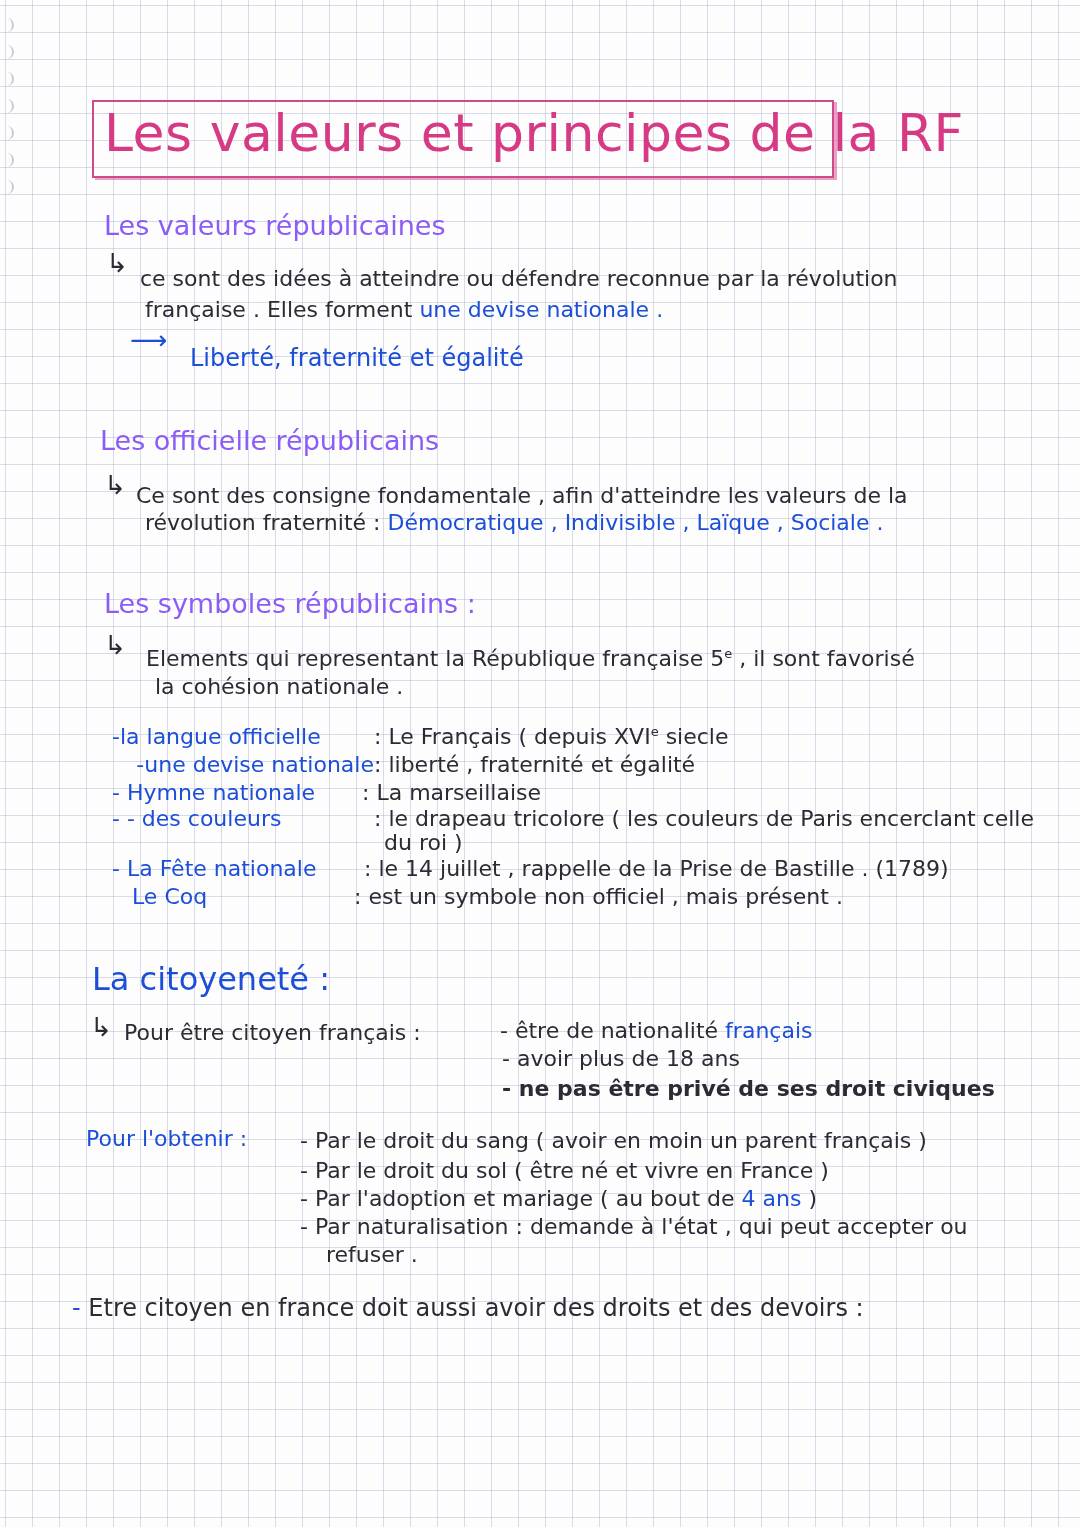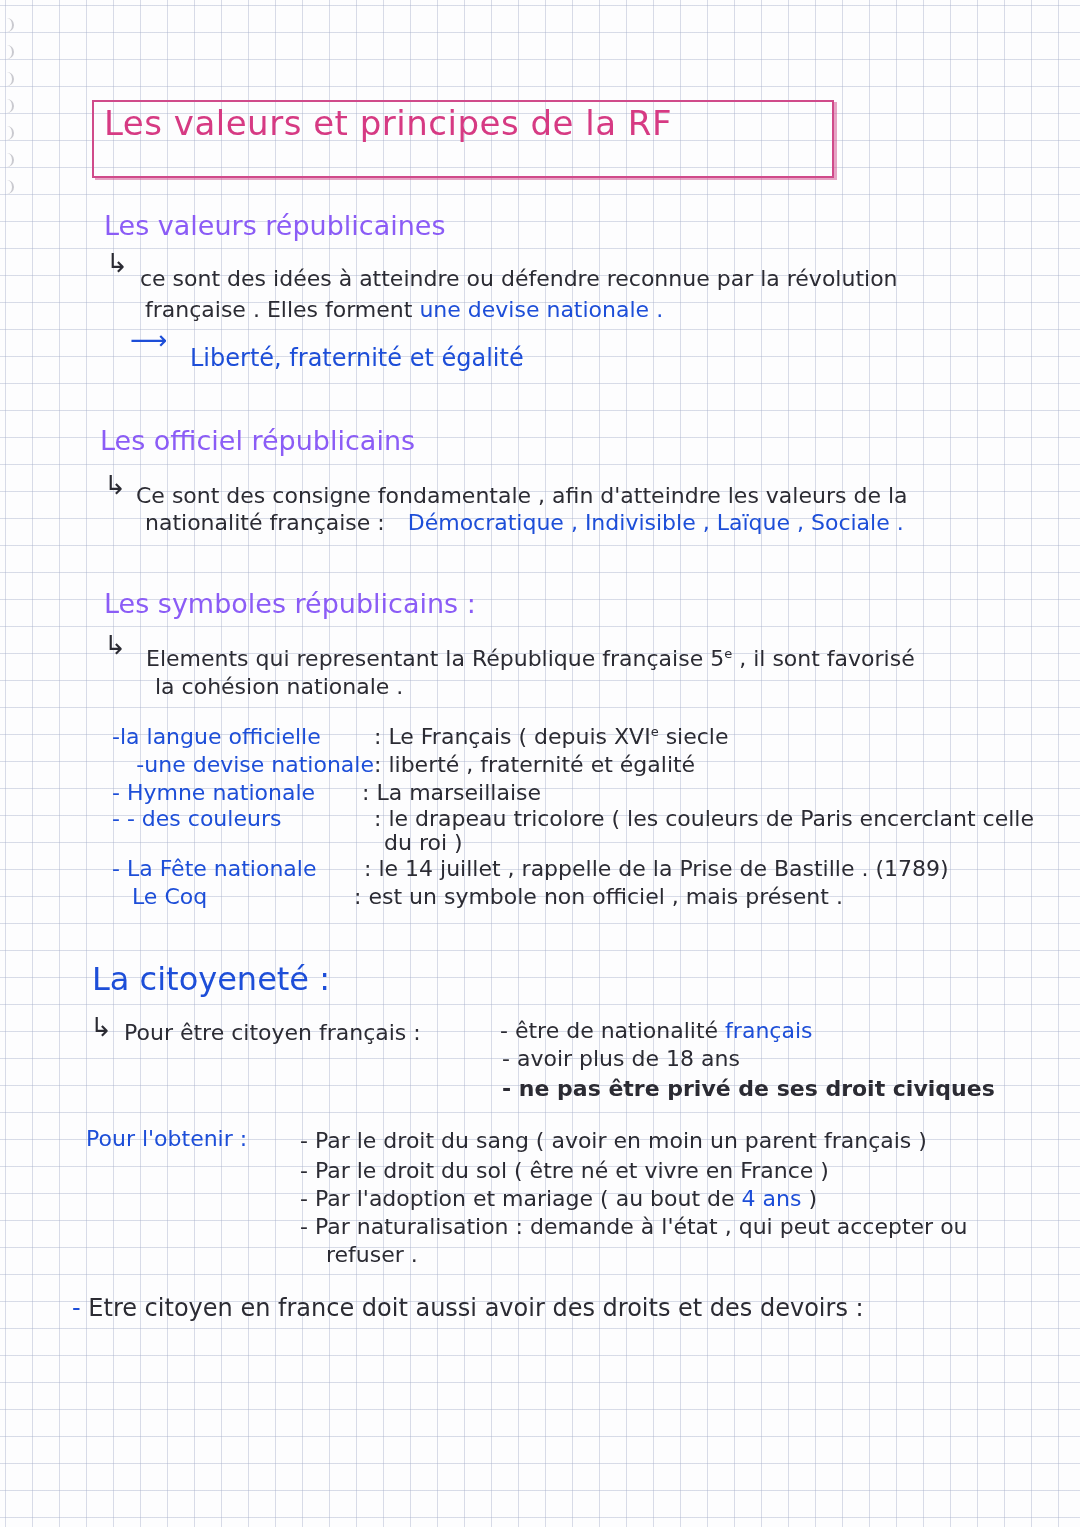--- a/index.html
+++ b/index.html
@@ -17,21 +17,21 @@
   .holes { position:absolute; left:4px; top:18px; }
   .hole { width:8px; height:14px; border-right:2px solid #c9c9cf; border-radius:0 8px 8px 0; margin-bottom:13px; }
   .abs { position:absolute; white-space:nowrap; }
   .pink { color:#1d4ed8; }
   .ink { color:#2b2b33; }
   .title-box {
     position:absolute; left:92px; top:100px; width:738px; height:74px;
     border:2px solid #d04a8a; box-shadow:3px 2px 0 -0px rgba(208,74,138,0.5);
   }
   .title-text {
-    position:absolute; left:104px; top:103px; font-size:34px; color:#d63a83;
+    position:absolute; left:104px; top:103px; font-size:52px; color:#d63a83;
     letter-spacing:0.5px;
   }
   .h2 { font-size:27px; color:#8b5cf6; }
   .body { font-size:22px; }
   .arrow { font-size:26px; }
   .sup { font-size:13px; vertical-align:super; }
 </style>
 </head>
 <body>
 
@@ -51,26 +51,26 @@
 <div class="abs h2" style="left:104px; top:210px;">Les valeurs républicaines</div>
 <div class="abs arrow ink" style="left:106px; top:248px;">↳</div>
 <div class="abs body ink" style="left:140px; top:266px;">ce sont des idées à atteindre ou défendre reconnue par la révolution</div>
 <div class="abs body" style="left:145px; top:297px;">
   <span class="ink">française . Elles forment</span>
   <span class="pink">une devise nationale .</span>
 </div>
 <div class="abs pink" style="left:130px; top:325px; font-size:26px;">⟶</div>
 <div class="abs pink" style="left:190px; top:344px; font-size:24px;">Liberté, fraternité et égalité</div>
 
-<div class="abs h2" style="left:100px; top:425px;">Les officiel républicains</div>
+<div class="abs h2" style="left:100px; top:425px;">Les officielle républicains</div>
 <div class="abs arrow ink" style="left:104px; top:470px;">↳</div>
 <div class="abs body ink" style="left:136px; top:483px;">Ce sont des consigne fondamentale , afin d'atteindre les valeurs de la</div>
 <div class="abs body" style="left:145px; top:510px;">
-  <span class="ink">nationalité française :</span>
-  <span class="pink" style="margin-left:16px;">Démocratique , Indivisible , Laïque , Sociale .</span>
+  <span class="ink">révolution fraternité :</span>
+  <span class="pink" style="margin-left:0;">Démocratique , Indivisible , Laïque , Sociale .</span>
 </div>
 
 <div class="abs h2" style="left:104px; top:588px;">Les symboles républicains :</div>
 <div class="abs arrow ink" style="left:104px; top:630px;">↳</div>
 <div class="abs body ink" style="left:146px; top:646px;">
   <span>Elements qui representant la République française 5</span><span class="sup">e</span>
   <span>, il sont favorisé</span>
 </div>
 <div class="abs body ink" style="left:155px; top:674px;">la cohésion nationale .</div>
 

